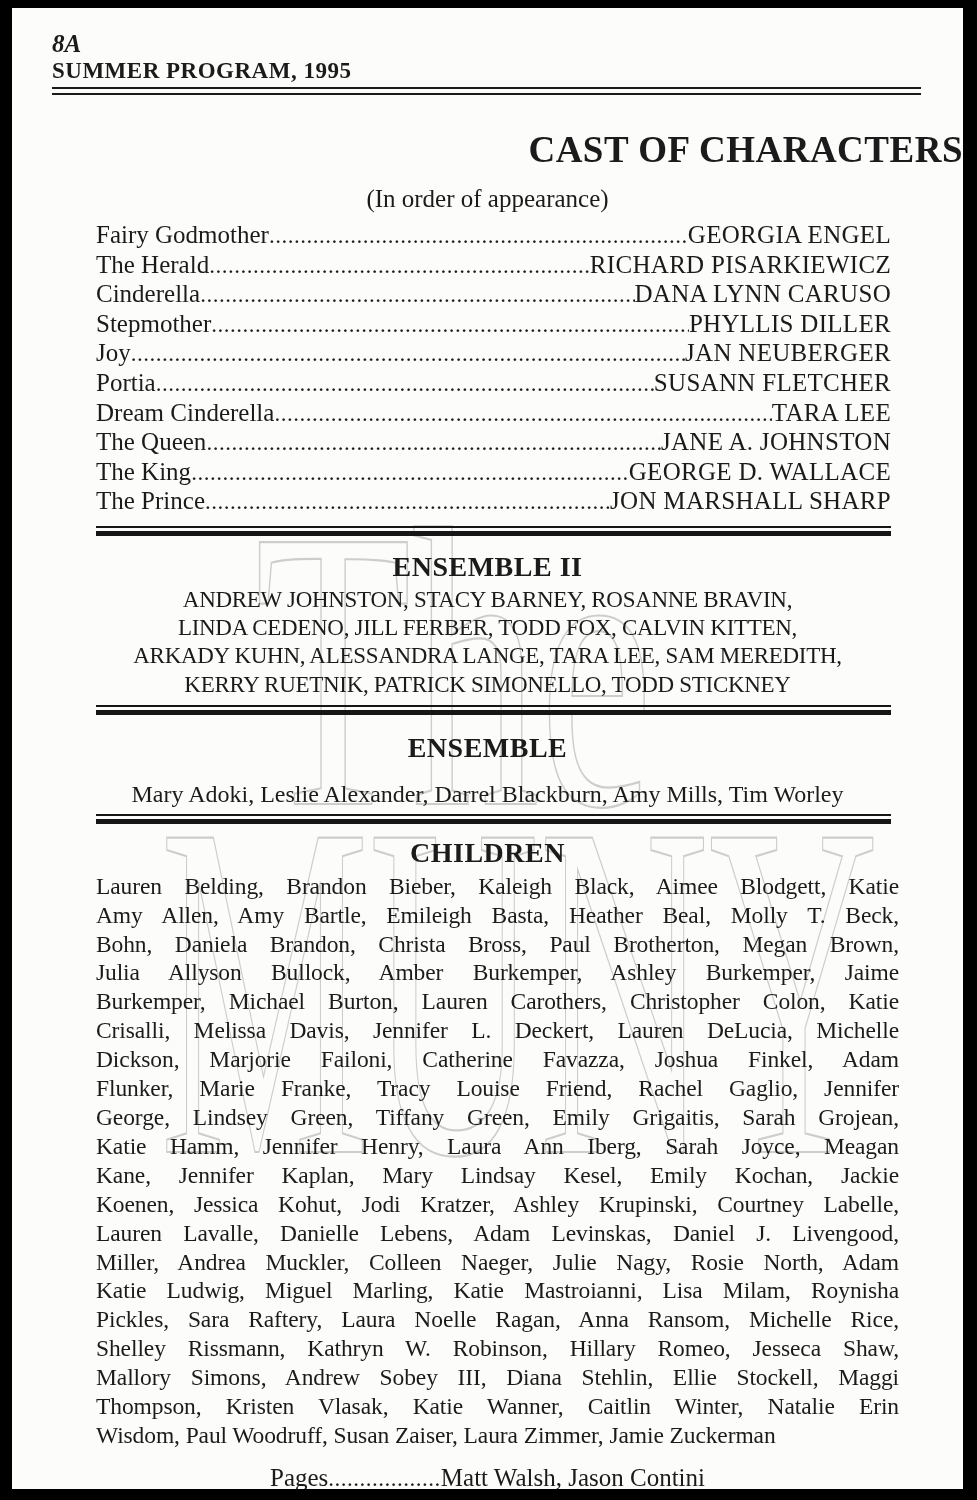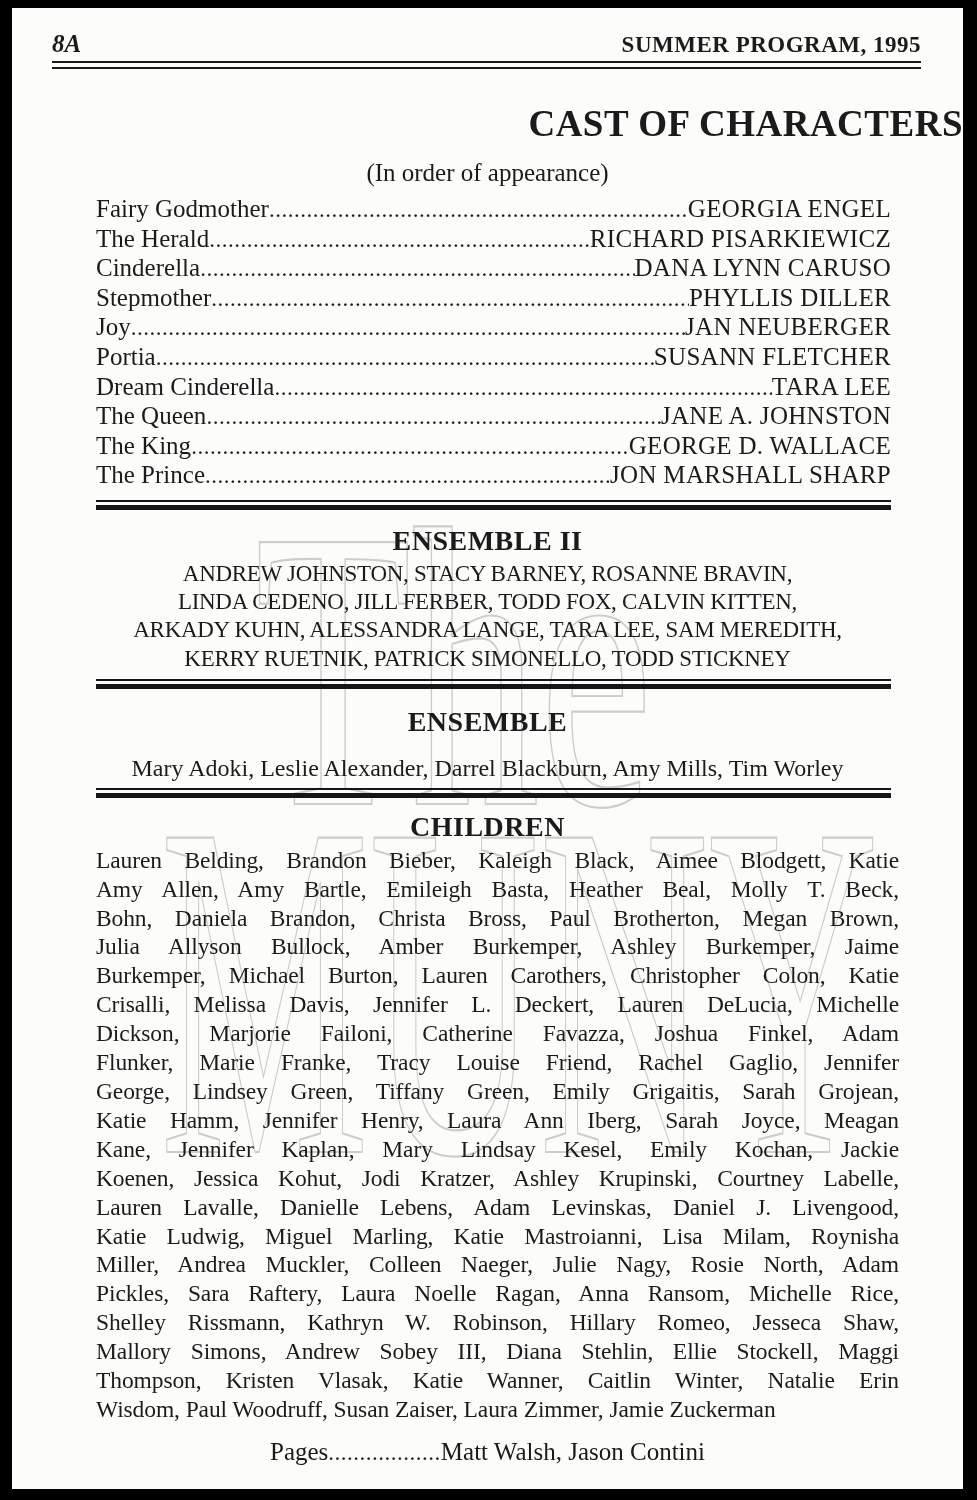--- a/index.html
+++ b/index.html
@@ -20,21 +20,21 @@
     text-shadow:none; transform-origin:left top; pointer-events:none;
     font-family:"Liberation Serif","DejaVu Serif",serif; opacity:.85;
     white-space:nowrap; z-index:0;
   }
   .wm-the  { left:243px; top:462px; font-size:400px; transform:scaleX(.64); }
   .wm-muny { left:148px; top:742px; font-size:480px; transform:scaleX(.49); }
   .content { position:relative; z-index:1; }
   
   .header {
     margin:22px 42px 0 40px;
-    display:flex; justify-content:space-between; align-items:baseline;
+    display:flex; justify-content:space-between; align-items:baseline;flex-direction:column;
   }
   .page-number { font-size:25px; font-weight:bold; font-style:italic; }
   .program-title { font-size:23px; font-weight:bold; letter-spacing:.5px; }
   .rule-double-thin {
     margin:3px 42px 0 40px; height:4px;
     border-top:2px solid #1a1a1a; border-bottom:2px solid #1a1a1a;
   }
   
   .doc-title {
     margin-top:34px; text-align:right;
@@ -183,22 +183,22 @@
         <div class="children-line">Julia Allyson Bullock, Amber Burkemper, Ashley Burkemper, Jaime</div>
         <div class="children-line">Burkemper, Michael Burton, Lauren Carothers, Christopher Colon, Katie</div>
         <div class="children-line">Crisalli, Melissa Davis, Jennifer L. Deckert, Lauren DeLucia, Michelle</div>
         <div class="children-line">Dickson, Marjorie Failoni, Catherine Favazza, Joshua Finkel, Adam</div>
         <div class="children-line">Flunker, Marie Franke, Tracy Louise Friend, Rachel Gaglio, Jennifer</div>
         <div class="children-line">George, Lindsey Green, Tiffany Green, Emily Grigaitis, Sarah Grojean,</div>
         <div class="children-line">Katie Hamm, Jennifer Henry, Laura Ann Iberg, Sarah Joyce, Meagan</div>
         <div class="children-line">Kane, Jennifer Kaplan, Mary Lindsay Kesel, Emily Kochan, Jackie</div>
         <div class="children-line">Koenen, Jessica Kohut, Jodi Kratzer, Ashley Krupinski, Courtney Labelle,</div>
         <div class="children-line">Lauren Lavalle, Danielle Lebens, Adam Levinskas, Daniel J. Livengood,</div>
+        <div class="children-line">Miller, Andrea Muckler, Colleen Naeger, Julie Nagy, Rosie North, Adam</div>
         <div class="children-line">Katie Ludwig, Miguel Marling, Katie Mastroianni, Lisa Milam, Roynisha</div>
-        <div class="children-line">Miller, Andrea Muckler, Colleen Naeger, Julie Nagy, Rosie North, Adam</div>
         <div class="children-line">Pickles, Sara Raftery, Laura Noelle Ragan, Anna Ransom, Michelle Rice,</div>
         <div class="children-line">Shelley Rissmann, Kathryn W. Robinson, Hillary Romeo, Jesseca Shaw,</div>
         <div class="children-line">Mallory Simons, Andrew Sobey III, Diana Stehlin, Ellie Stockell, Maggi</div>
         <div class="children-line">Thompson, Kristen Vlasak, Katie Wanner, Caitlin Winter, Natalie Erin</div>
         <div class="children-line last">Wisdom, Paul Woodruff, Susan Zaiser, Laura Zimmer, Jamie Zuckerman</div>
       </div>
 
     <div class="pages-line">
       <span>Pages</span><span class="pages-dots"></span><span>Matt Walsh, Jason Contini</span>
     </div>

